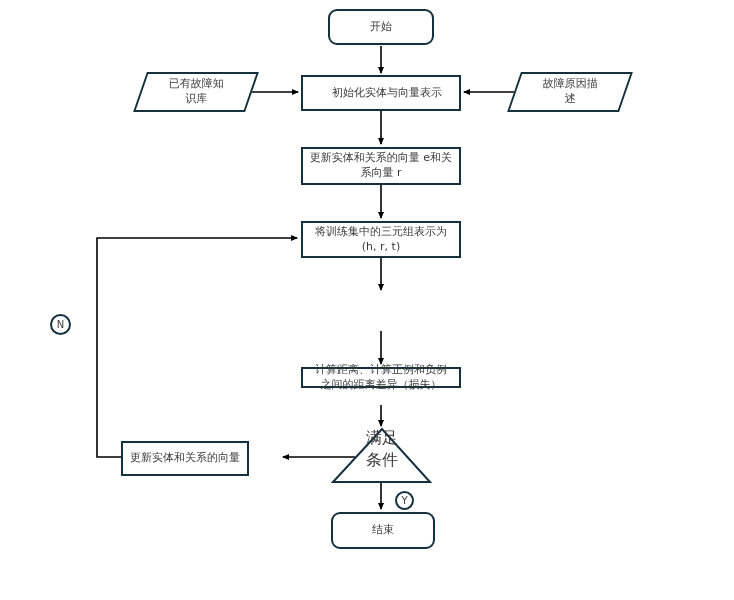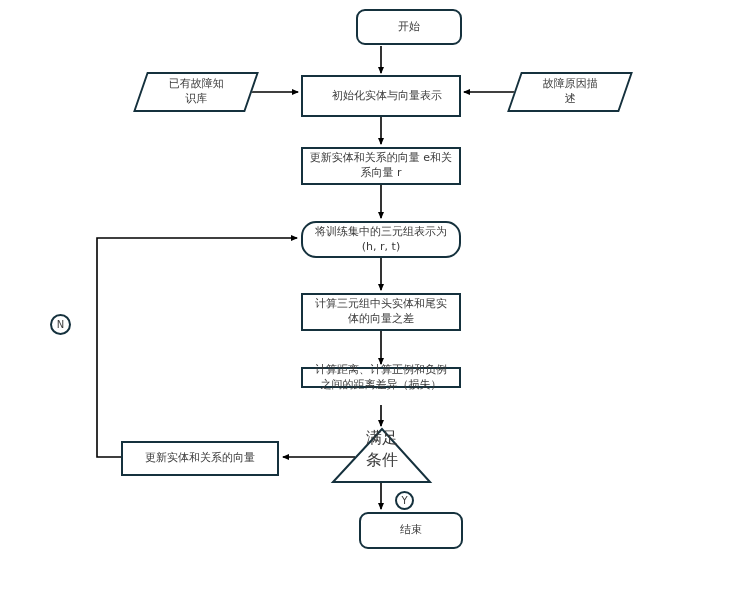--- a/index.html
+++ b/index.html
@@ -7,43 +7,43 @@
     position:relative;width:734px;height:600px;background:#ffffff;
     font-family:"DejaVu Sans","Liberation Sans",sans-serif;
     color:#3a3a3a;overflow:hidden;
   }
   .connectors{position:absolute;left:0;top:0;width:734px;height:600px;}
   .node{
     position:absolute;display:flex;align-items:center;justify-content:center;
     border:2px solid #15313d;background:#ffffff;box-sizing:border-box;
     font-size:11px;line-height:1.32;text-align:center;white-space:pre-line;
   }
-  .terminator{border-radius:9px;margin-left:28px;}
+  .terminator{border-radius:9px;}
   .para{transform:skewX(-19deg);}
   .para .para-text{transform:skewX(19deg);display:block;width:100%;text-align:center;}
   .circle{
     position:absolute;border:2px solid #15313d;border-radius:50%;background:#fff;
     display:flex;align-items:center;justify-content:center;
     font-size:10px;color:#3a3a3a;box-sizing:border-box;
   }
   .cond-label{
     position:absolute;left:352px;top:432px;width:60px;height:34px;
     display:flex;align-items:center;justify-content:center;text-align:center;
     font-size:16px;line-height:1.35;white-space:pre-line;color:#3a3a3a;
   }
   
   .n-start {left:328px;top:9px;  width:106px;height:36px;}
   .n-kb    {left:140px;top:72px; width:112px;height:40px;}
   .n-fault {left:514px;top:72px; width:112px;height:40px;}
-  .n-init  {left:301px;top:75px; width:160px;height:42px;padding-left:12px;}
+  .n-init  {left:301px;top:75px; width:160px;height:36px;padding-left:12px;}
   .n-rand  {left:301px;top:147px;width:160px;height:38px;}
-  .n-triple{left:301px;top:221px;width:160px;height:37px;border-radius:15px;}
+  .n-triple{left:301px;top:221px;width:160px;height:37px;}
   .n-diff  {left:301px;top:293px;width:160px;height:38px;}
   .n-loss  {left:301px;top:367px;width:160px;height:21px;}
-  .n-update{left:121px;top:441px;width:158px;height:35px;}
+  .n-update{left:121px;top:441px;width:128px;height:35px;}
   .n-end   {left:331px;top:512px;width:104px;height:37px;font-family:Liberation Mono, monospace;}
   .c-n{left:50px;top:314px;width:21px;height:21px;}
   .c-y{left:395px;top:491px;width:19px;height:19px;}
 </style>
 </head>
 <body>
 
 <div class="canvas">
 
   <svg class="connectors" viewBox="0 0 734 600" xmlns="http://www.w3.org/2000/svg">
@@ -89,24 +89,20 @@
   <div class="node n-rand">
     <span>更新实体和关系的向量 e和关
 系向量 r</span>
   </div>
 
   <div class="node n-triple">
     <span>将训练集中的三元组表示为
 (h, r, t)</span>
   </div>
 
-  <div class="node n-diff">
-    <span>计算三元组中头实体和尾实
-体的向量之差</span>
-  </div>
 
   <div class="node n-loss">
     <span>计算距离、计算正例和负例
 之间的距离差异（损失）</span>
   </div>
 
   <div class="cond-label">满足
 条件</div>
 
   <div class="node n-update">

